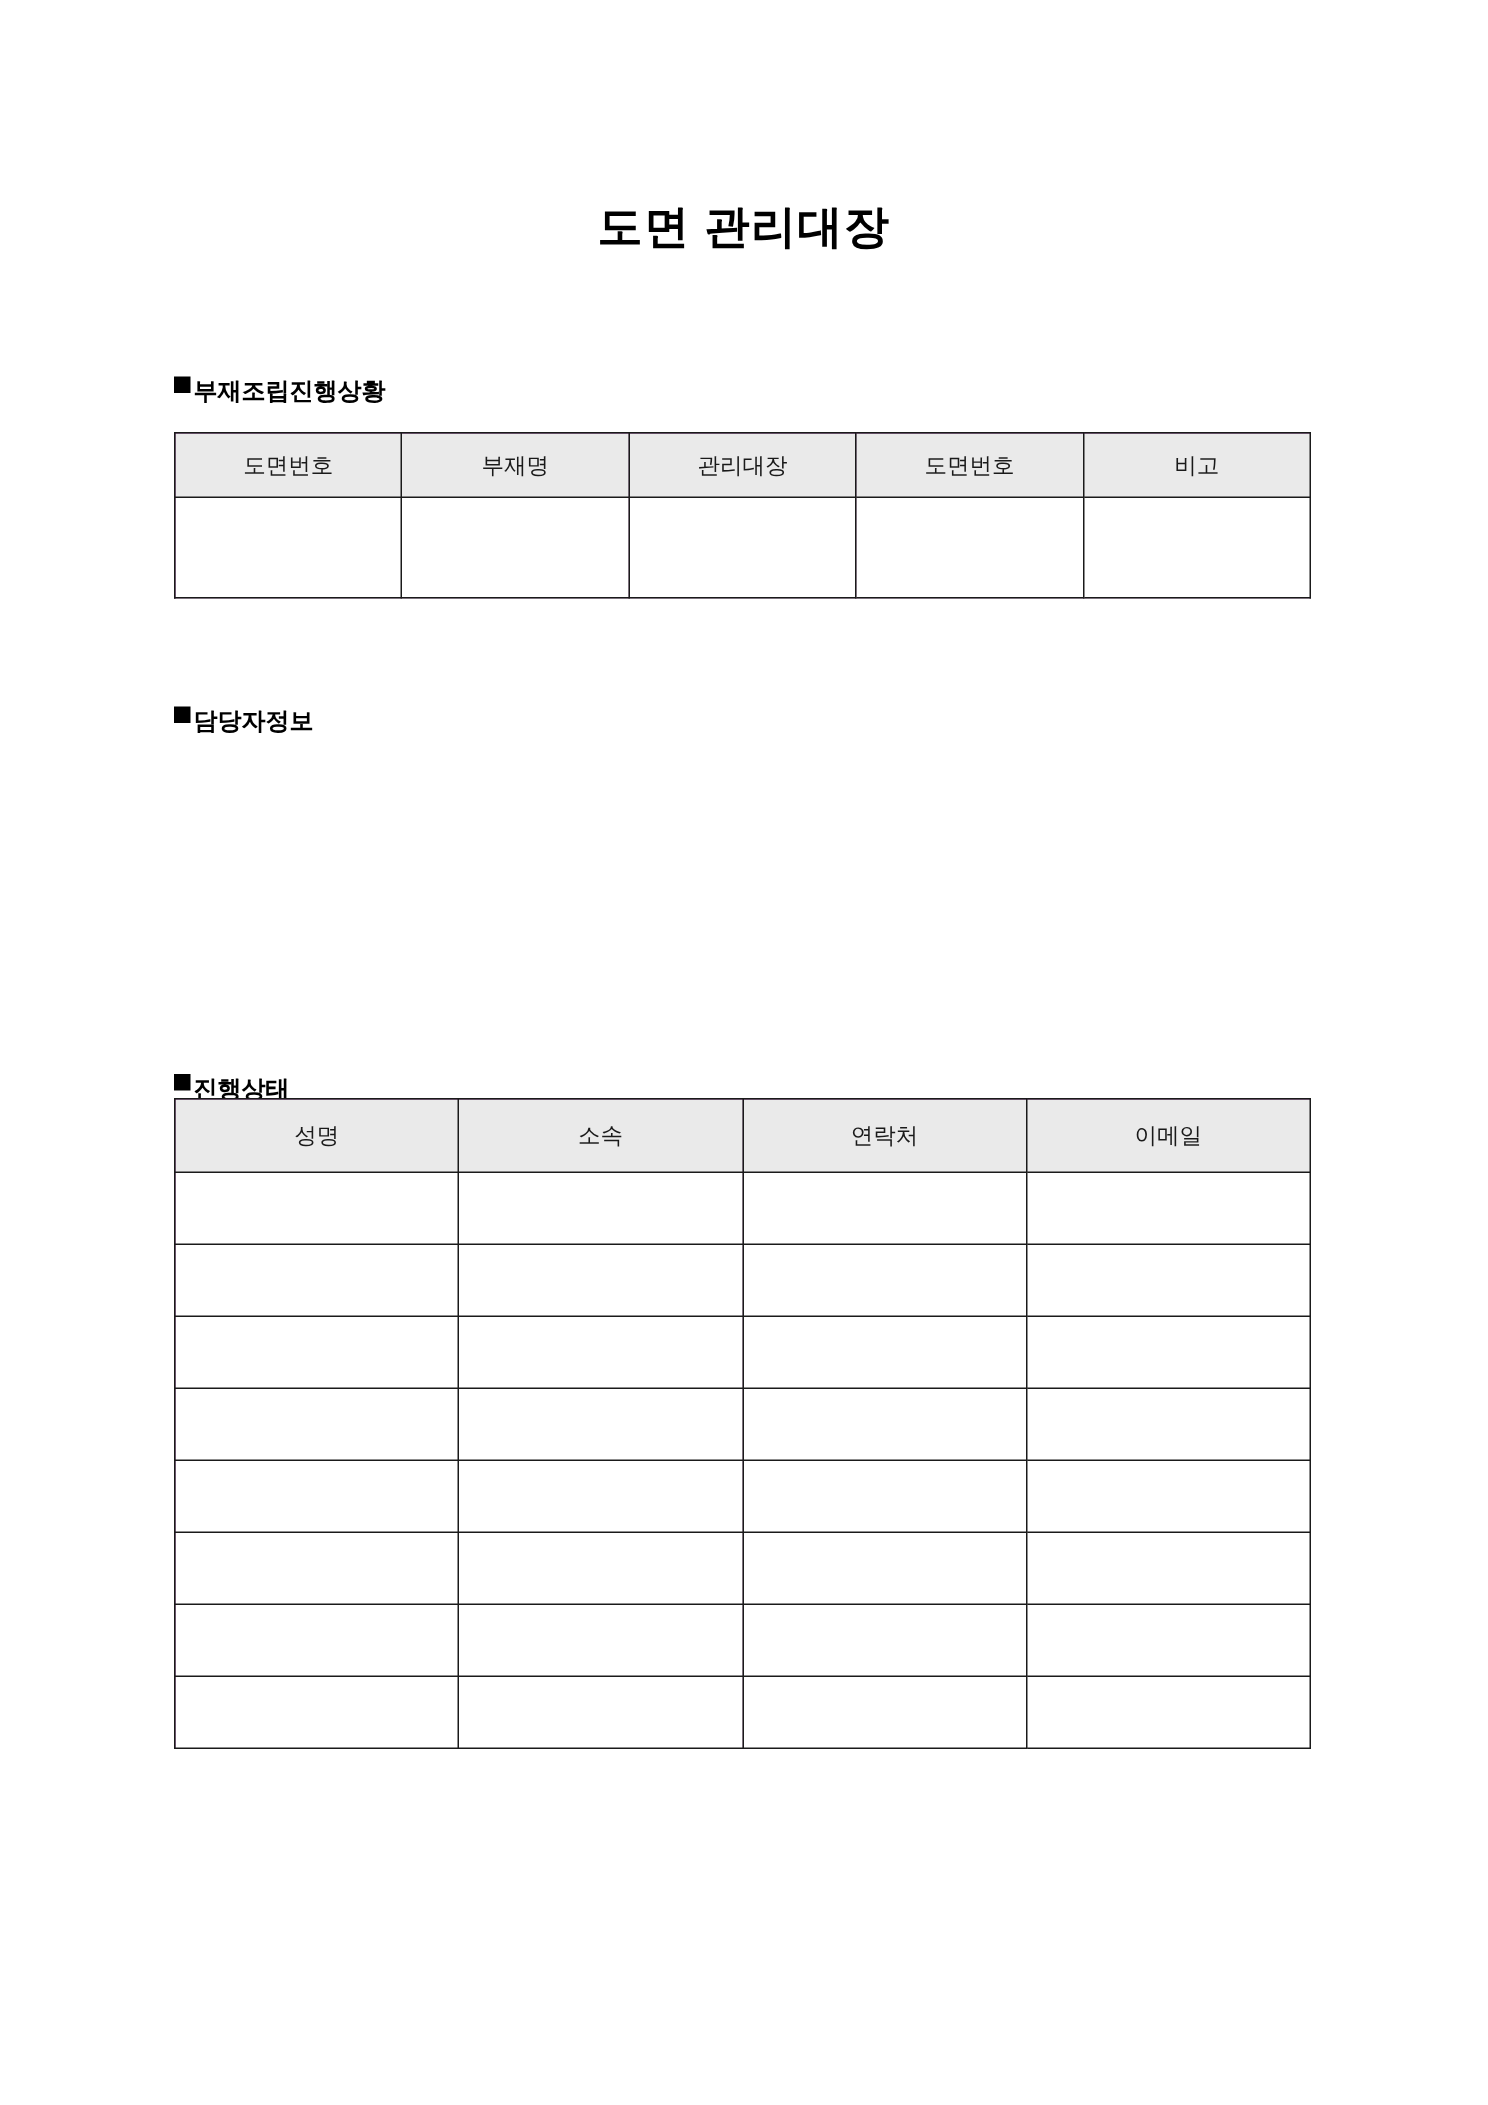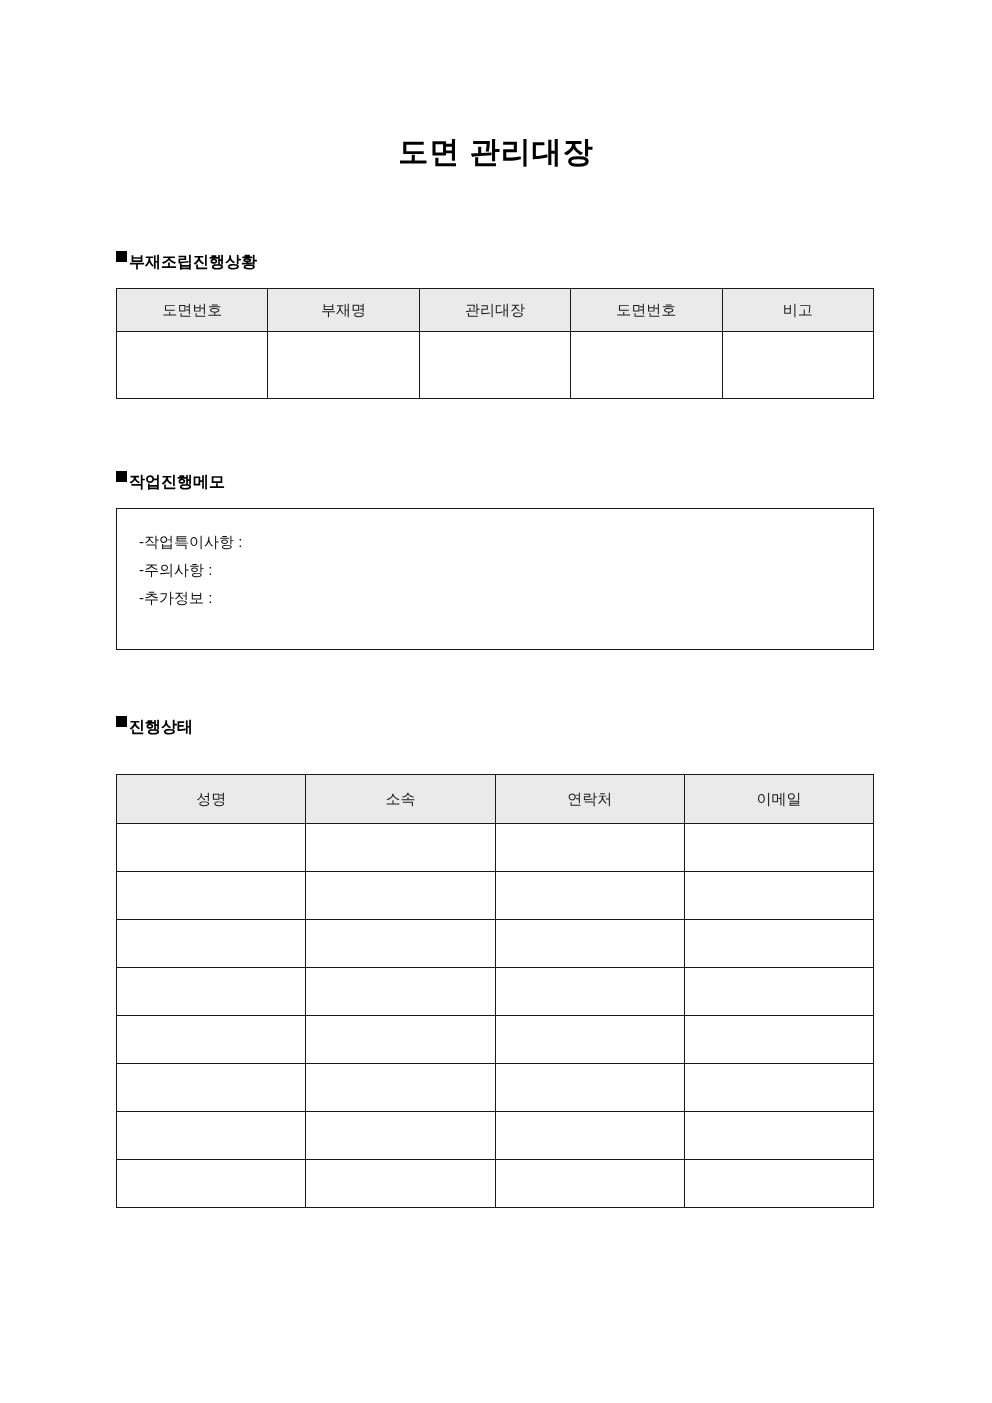--- a/index.html
+++ b/index.html
@@ -85,21 +85,21 @@
     background: #ffffff;
   }
 
   
   #table-progress { top: 288px; }
   #table-progress th { height: 42px; }
   #table-progress td { height: 66px; }
   #table-progress col { width: 20%; }
 
   
-  #table-contacts { top: 774px; padding-left: 44px; }
+  #table-contacts { top: 732px; padding-left: 44px; }
   #table-contacts th { height: 48px; }
   #table-contacts td { height: 47px; }
   #table-contacts col { width: 25%; }
 
   
   .memo-box {
     position: absolute;
     left: 116px;
     top: 508px;
     width: 758px;
@@ -151,28 +151,23 @@
         <td></td>
         <td></td>
         <td></td>
         <td></td>
       </tr>
     </tbody>
   </table>
 
   <div class="section-heading heading-2">
     <span class="bullet"></span>
-    <span>작업진행메모</span>
+    <span>담당자정보</span>
   </div>
 
-  <div class="memo-box">
-    <div class="memo-line">-작업특이사항 :</div>
-    <div class="memo-line">-주의사항 :</div>
-    <div class="memo-line">-추가정보 :</div>
-  </div>
 
   <div class="section-heading heading-3">
     <span class="bullet"></span>
     <span>진행상태</span>
   </div>
 
   <table class="data-table" id="table-contacts">
     <colgroup>
       <col>
         <col>

